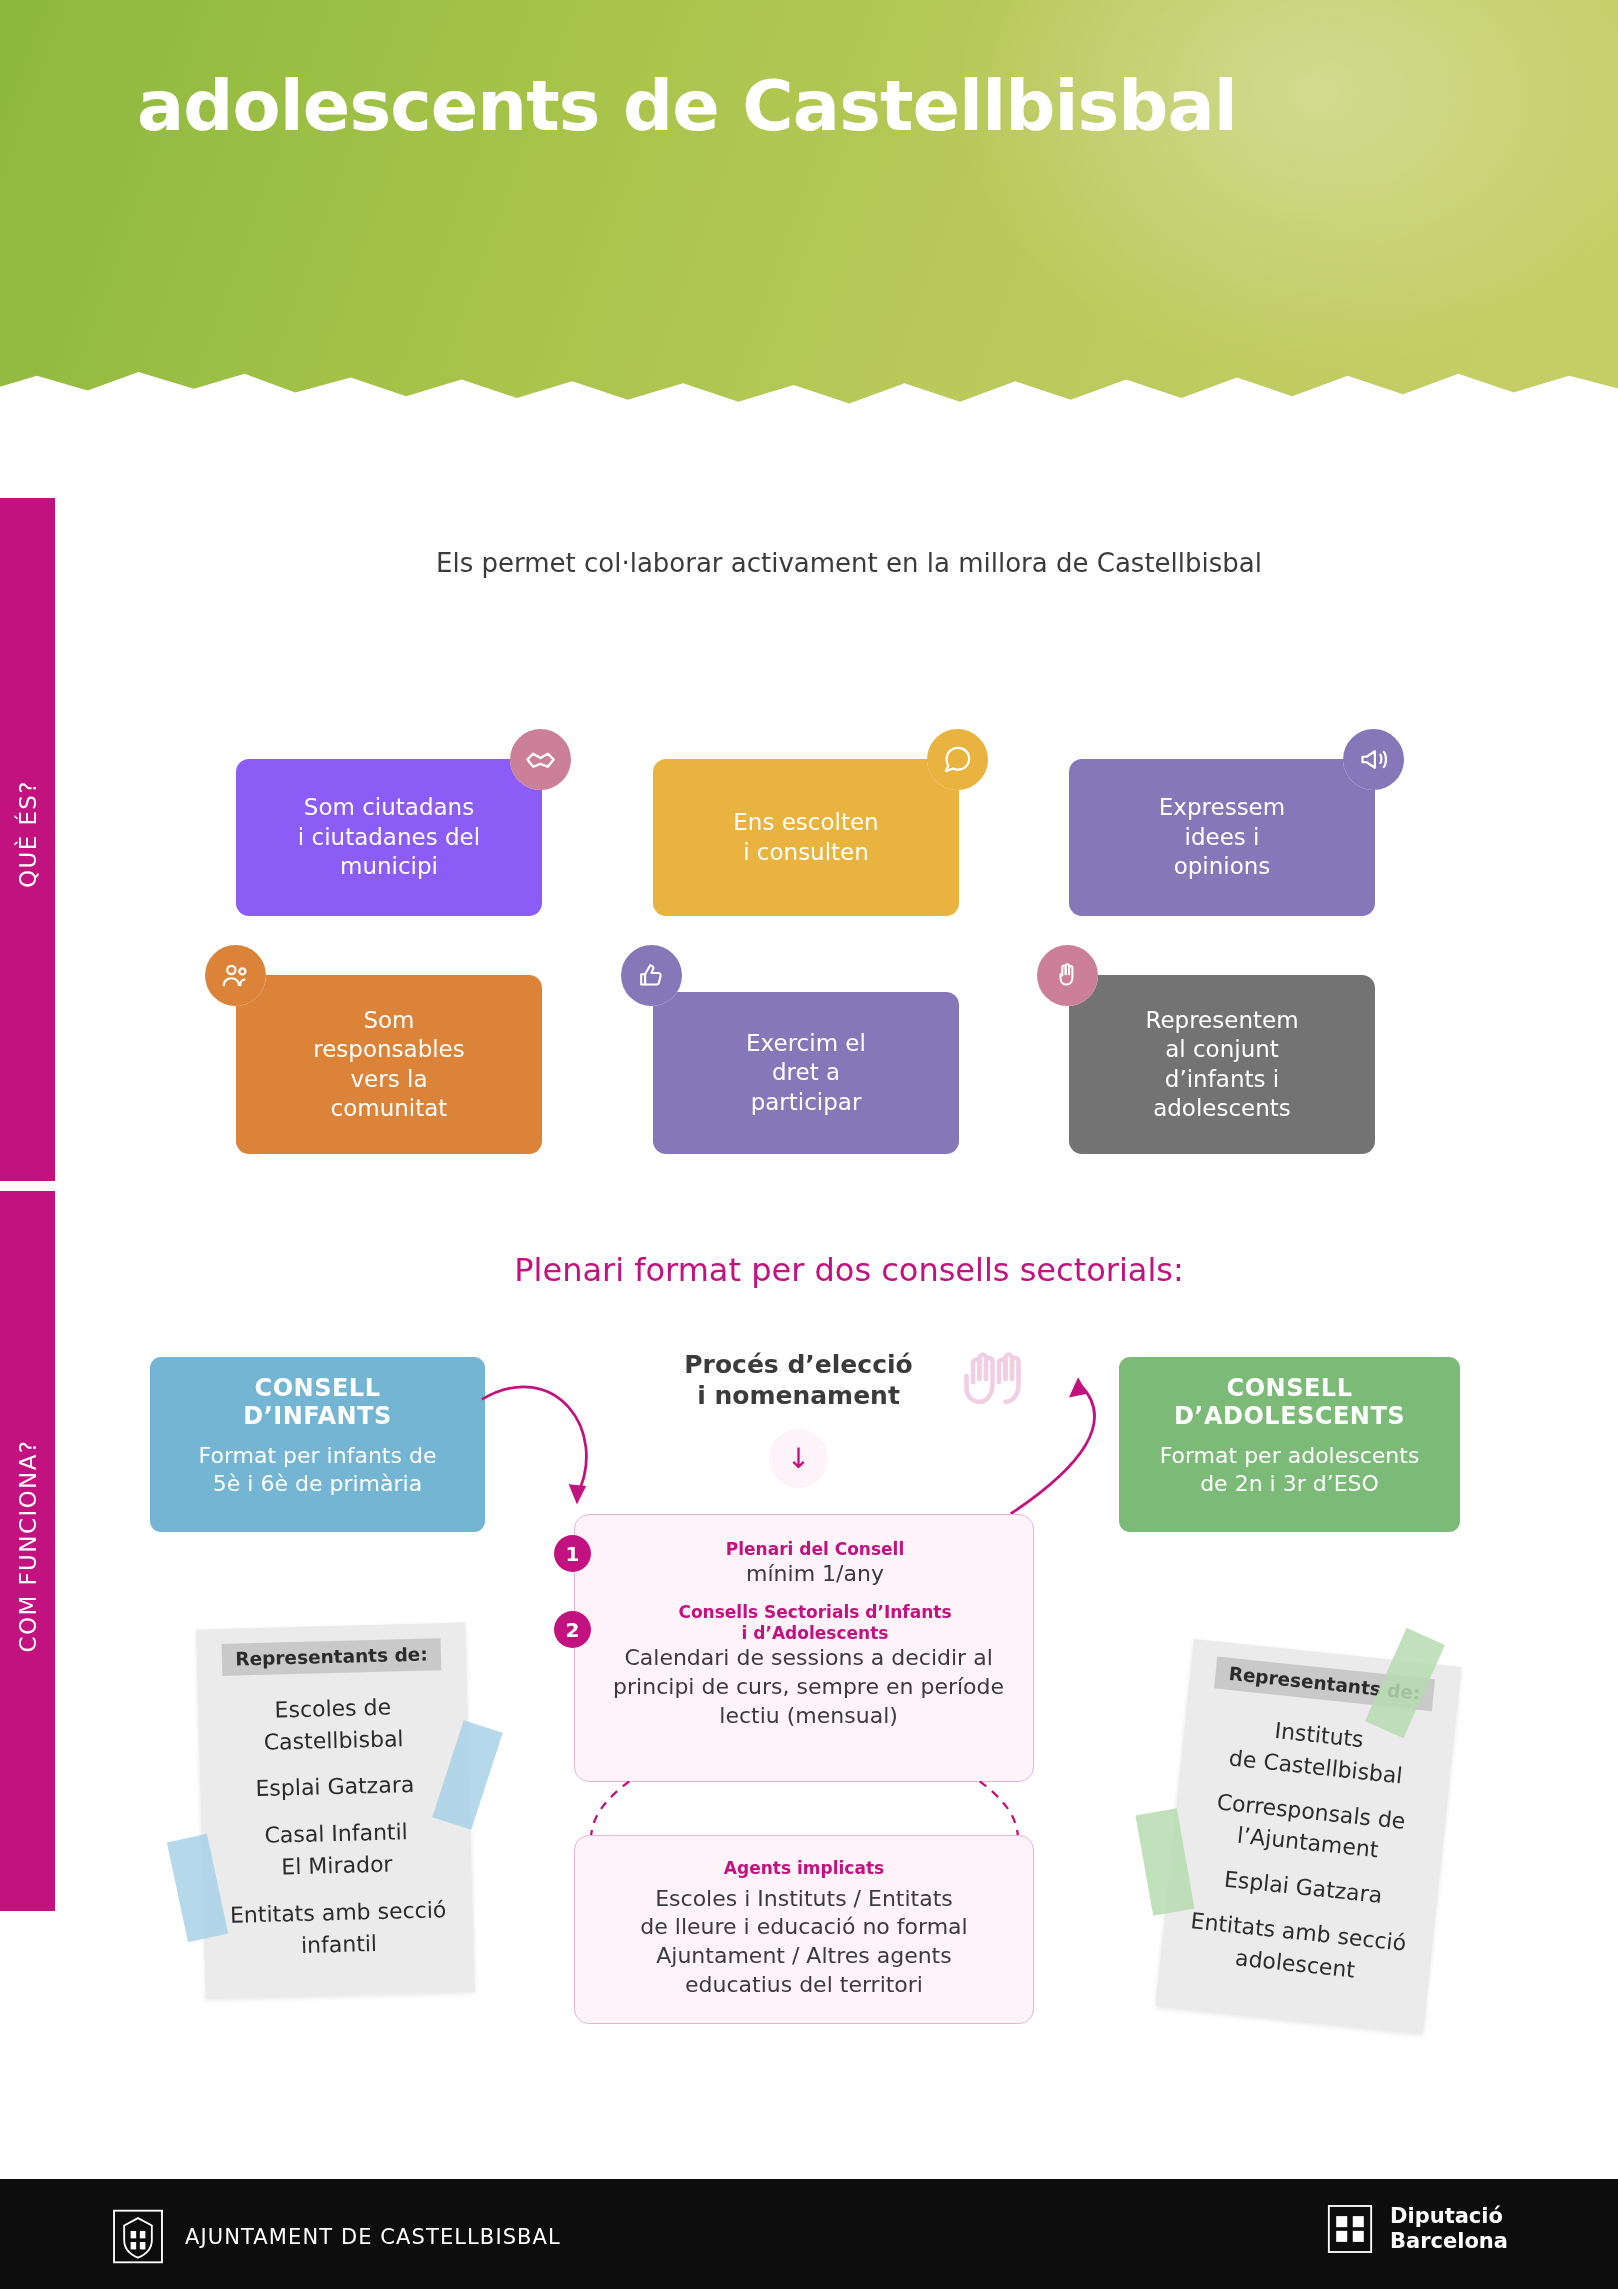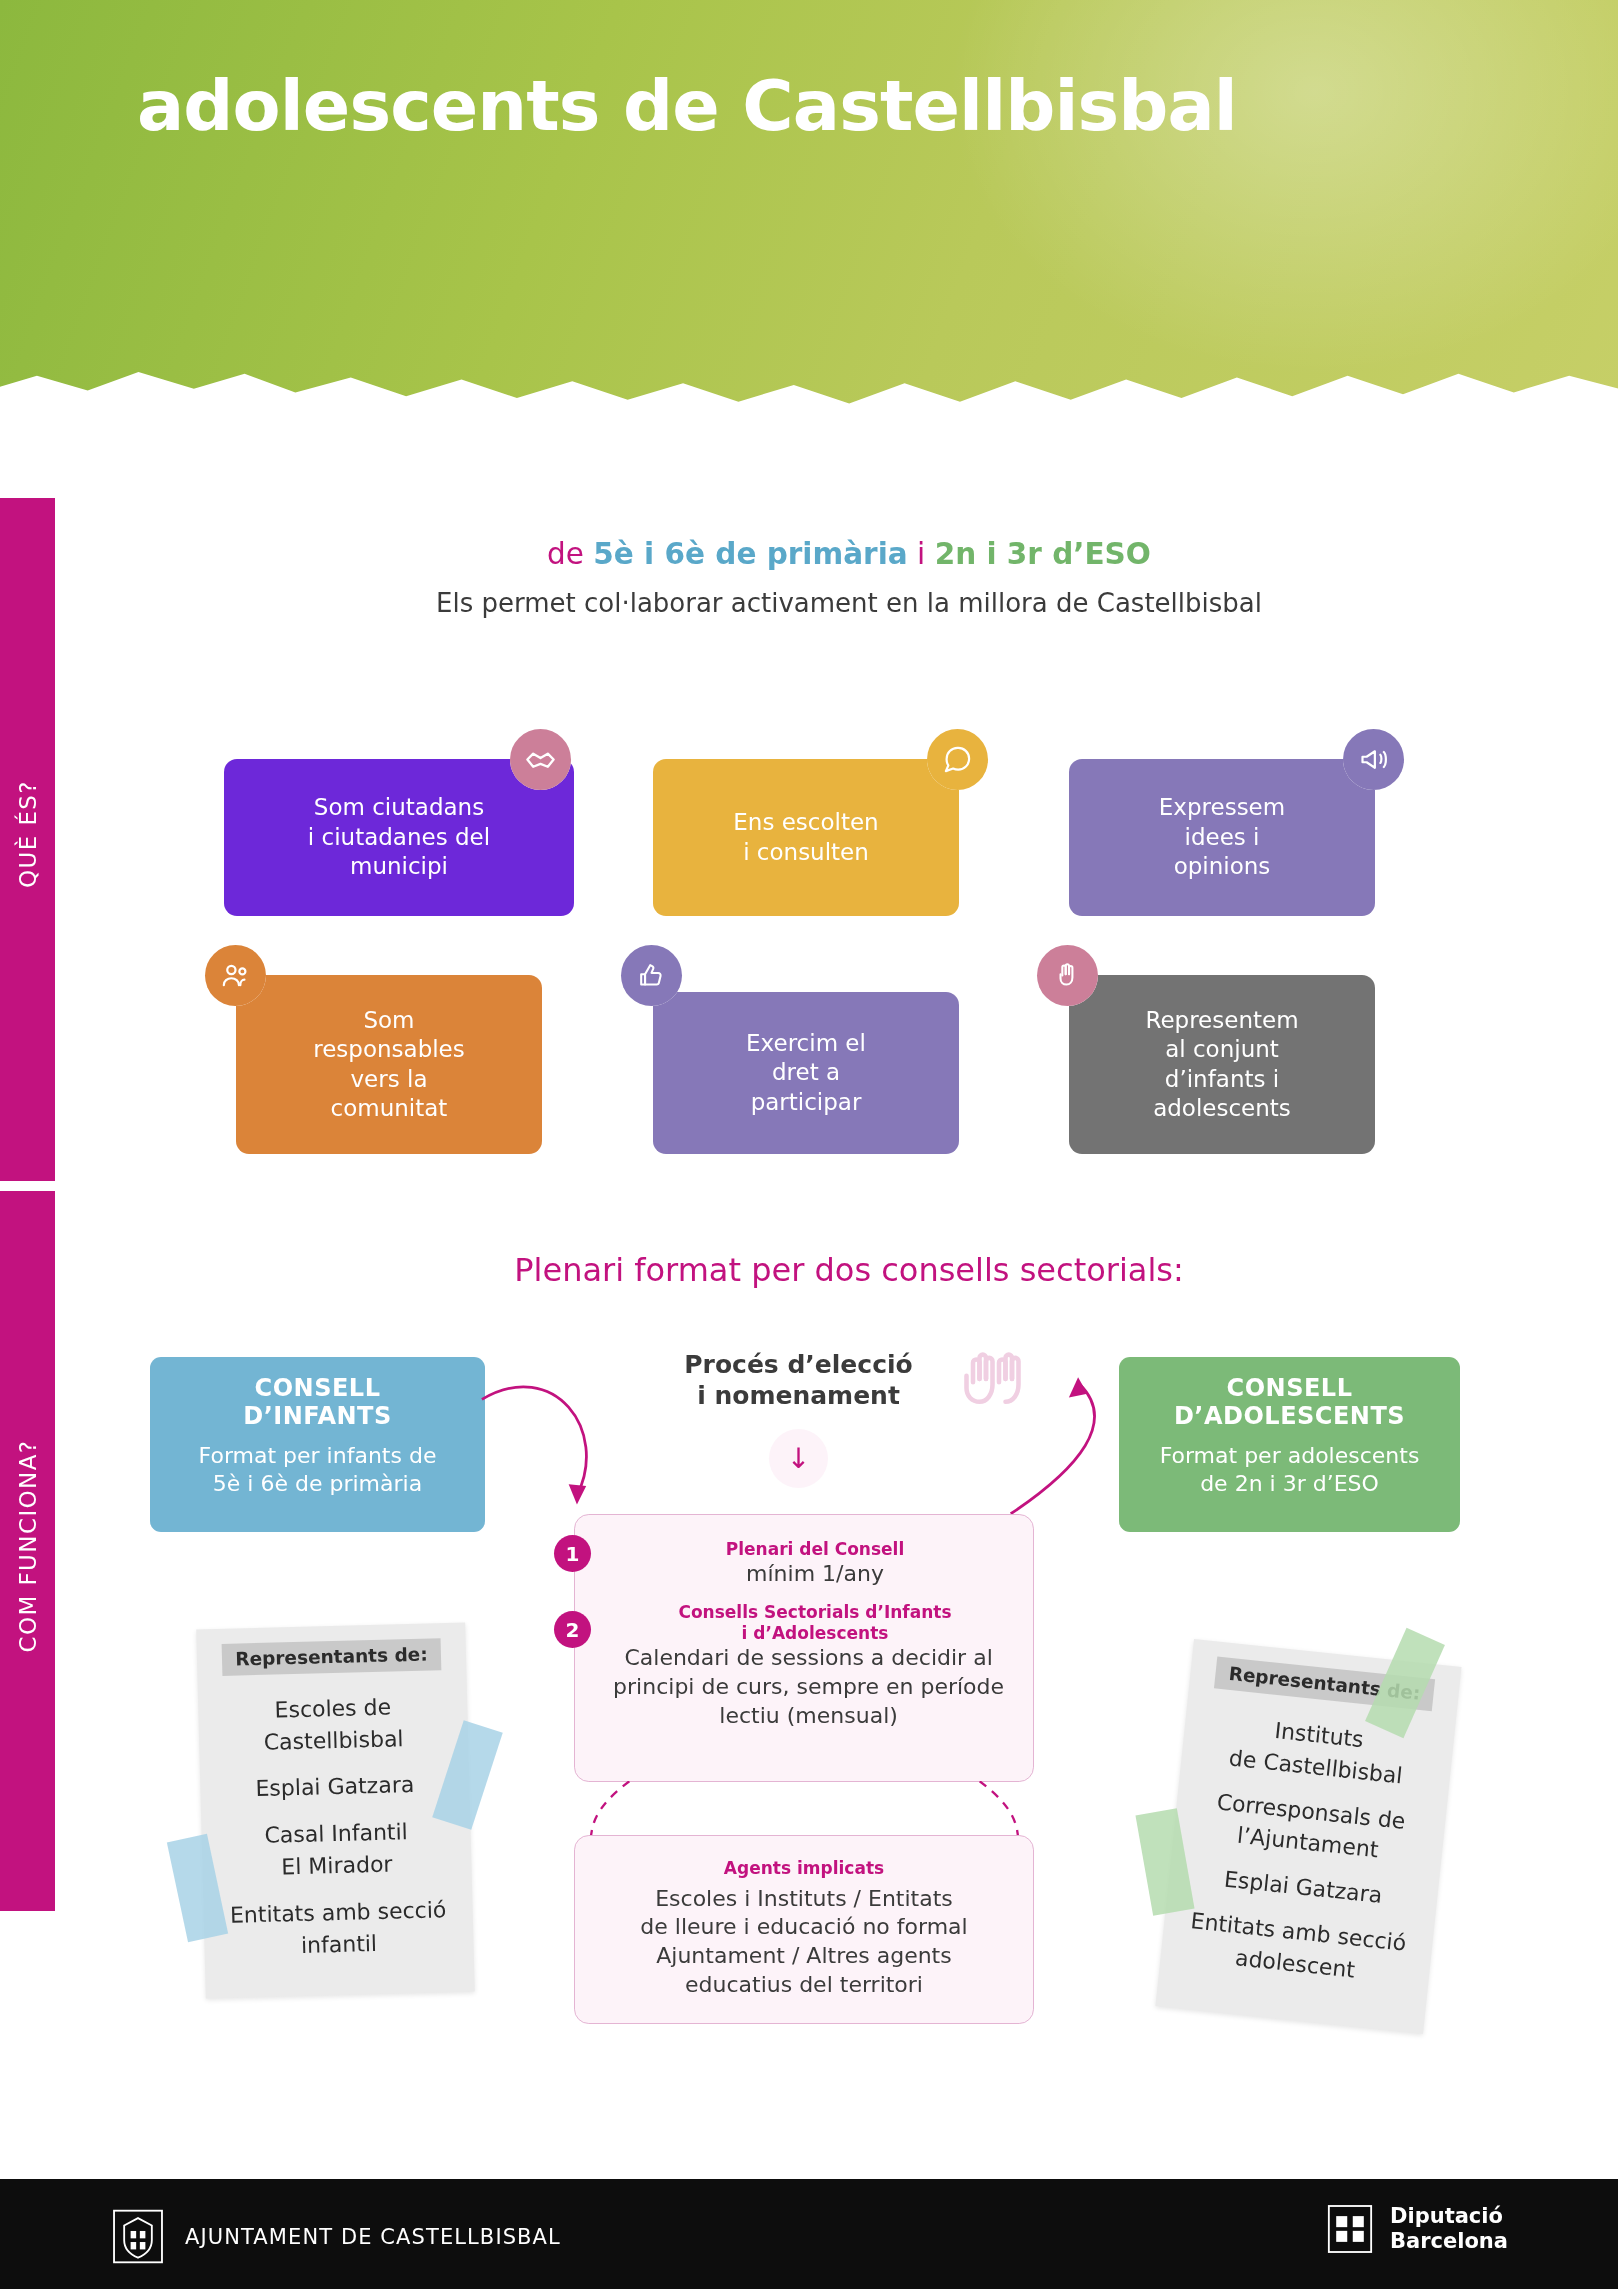--- a/index.html
+++ b/index.html
@@ -145,27 +145,24 @@
       <span>QUÈ ÉS?</span>
     </div>
 </div>
 <div class="sidetab" id="tab-com-funciona">
   <div class="rot">
       <span>COM FUNCIONA?</span>
     </div>
 </div>
 
 <div id="intro">
-  <div class="l2">
-    <span class="pink-thin">de </span><span class="blue">5è i 6è de primària</span><span class="pink-thin"> i </span><span class="green">2n i 3r d’ESO</span>
-  </div>
   <div class="l3">Els permet col·laborar activament en la millora de Castellbisbal</div>
 </div>
 
-<div class="card" style="left:224px; top:759px; width:350px; height:157px; background:#6d28d9;">
+<div class="card" style="left:236px; top:759px; width:306px; height:157px; background:#8b5cf6;">
   <span style="white-space:pre-line;">Som ciutadans
 i ciutadanes del
 municipi</span>
 </div>
 <div class="badge" style="left:510px; top:729px;">
   <div class="ring" style="background:#cc7f99;">
     <svg width="35" height="35" viewBox="0 0 24 24" fill="none" stroke="#ffffff" stroke-width="1.6" stroke-linecap="round" stroke-linejoin="round">
       <path d="M3 12l4-4 5 3 5-3 4 4-4 5-5-2-5 2z"></path>
     </svg>
   </div>

